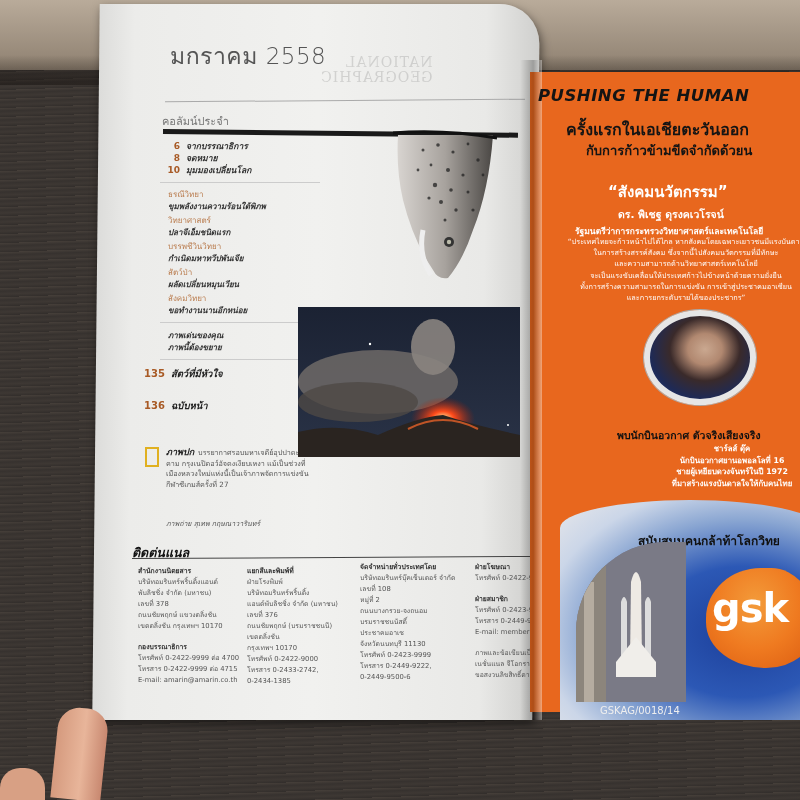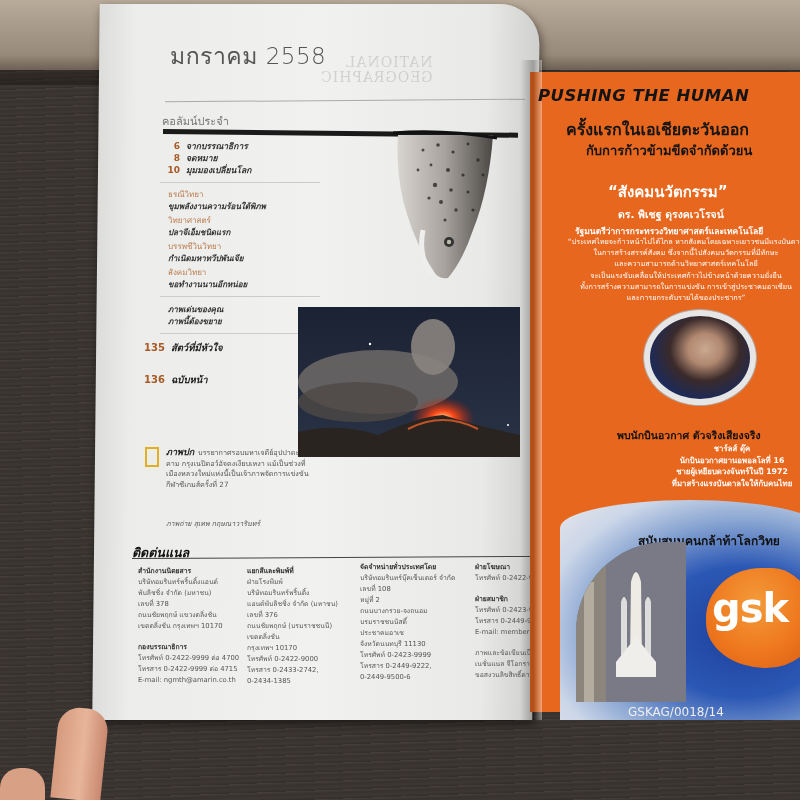--- a/index.html
+++ b/index.html
@@ -68,21 +68,21 @@
   .ad-role { position: absolute; left: 575px; top: 224px; font-size: 8.5px; font-weight: bold; color: #fff; white-space: nowrap; }
   .ad-quote { position: absolute; left: 566px; top: 236px; width: 240px; font-size: 7.3px; line-height: 11.2px; color: #fff; text-align: center; white-space: nowrap; }
   .portrait { position: absolute; left: 644px; top: 310px; width: 112px; height: 95px; border-radius: 50%; border: 6px solid #e6e6e6; background: radial-gradient(ellipse at 55% 40%, #caa890 0%, #b18870 22%, #3a2a2a 45%, #1f2a55 70%, #203c8a 100%); box-shadow: 0 0 0 1px #aaa; }
   .ad-astronaut-title { position: absolute; left: 617px; top: 427px; font-size: 10.5px; font-weight: bold; color: #111; white-space: nowrap; }
   .ad-astronaut-info { position: absolute; left: 652px; top: 443px; width: 160px; font-size: 7.8px; line-height: 11.5px; font-weight: bold; color: #fff; text-align: center; }
   .earth { position: absolute; left: 560px; top: 500px; width: 260px; height: 220px; background: radial-gradient(ellipse at 70% 60%, #1c3f9a 0%, #2c58b5 35%, #8aa6d2 60%, #cbd6e8 78%, #e8e8ea 100%); border-radius: 50% 50% 0 0 / 28px 28px 0 0; }
   .ad-support { position: absolute; left: 638px; top: 531px; font-size: 12px; font-weight: bold; color: #111; white-space: nowrap; }
   .shuttle-panel { position: absolute; left: 576px; top: 542px; width: 110px; height: 160px; border-radius: 90px 0 0 0; background: linear-gradient(180deg, #6c7490 0%, #9d9aa0 40%, #6a6560 100%); overflow: hidden; }
   .gsk-logo { position: absolute; left: 706px; top: 568px; width: 110px; height: 100px; background: radial-gradient(ellipse at 45% 35%, #f39b3a 0%, #ef7a20 50%, #d95a10 100%); border-radius: 55% 45% 50% 60% / 55% 60% 45% 50%; }
   .gsk-text { position: absolute; left: 712px; top: 585px; font-size: 40px; font-weight: bold; color: #fff; font-family: "DejaVu Sans", sans-serif; letter-spacing: -1px; }
-  .ad-code { position: absolute; left: 628px; top: 705px; font-size: 12px; color: #eee; white-space: nowrap; }
+  .ad-code { position: absolute; left: 600px; top: 705px; font-size: 10px; color: #eee; white-space: nowrap; }
 
   .spine-shadow { position: absolute; left: 520px; top: 60px; width: 22px; height: 660px; background: linear-gradient(90deg, rgba(0,0,0,0) 0%, rgba(0,0,0,0.25) 60%, rgba(255,255,255,0.4) 100%); }
   .thumb { position: absolute; left: 55px; top: 708px; width: 50px; height: 92px; background: linear-gradient(90deg, #d59a7e 0%, #e8b59a 55%, #c88870 100%); border-radius: 22px 22px 0 0; transform: rotate(6deg); }
   .finger { position: absolute; left: 0; top: 768px; width: 45px; height: 40px; background: #d8a084; border-radius: 20px 20px 0 0; }
 </style>
 </head>
 <body>
 
 <div class="wall"></div>
 <div class="wall-shade"></div>
@@ -118,20 +118,24 @@
     <div class="toc-cat">ธรณีวิทยา</div>
     <div class="toc-sub-title" style="width:110px">ขุมพลังงานความร้อนใต้พิภพ</div>
   </div>
   <div class="toc-sub">
     <div class="toc-cat">วิทยาศาสตร์</div>
     <div class="toc-sub-title">ปลาจีเอ็มชนิดแรก</div>
   </div>
   <div class="toc-sub">
     <div class="toc-cat">บรรพชีวินวิทยา</div>
     <div class="toc-sub-title">กำเนิดมหาทวีปพันเจีย</div>
+  </div>
+  <div class="toc-sub">
+    <div class="toc-cat">สัตว์ป่า</div>
+    <div class="toc-sub-title">ผลัดเปลี่ยนหมุนเวียน</div>
   </div>
   <div class="toc-sub">
     <div class="toc-cat">สังคมวิทยา</div>
     <div class="toc-sub-title">ขอทำงานนานอีกหน่อย</div>
   </div>
   <div class="toc-sep"></div>
 
   <div class="toc-sub" style="margin-top:1px">
     <div class="toc-sub-title">ภาพเด่นของคุณ</div>
     <div class="toc-sub-title">ภาพนี้ต้องขยาย</div>
@@ -219,21 +223,21 @@
   <div class="h">สำนักงานนิตยสาร</div>
   <div>บริษัทอมรินทร์พริ้นติ้งแอนด์</div>
   <div>พับลิชชิ่ง จำกัด (มหาชน)</div>
   <div>เลขที่ 378</div>
   <div>ถนนชัยพฤกษ์ แขวงตลิ่งชัน</div>
   <div>เขตตลิ่งชัน กรุงเทพฯ 10170</div>
   <div class="gap"></div>
   <div class="h">กองบรรณาธิการ</div>
   <div>โทรศัพท์ 0-2422-9999 ต่อ 4700</div>
   <div>โทรสาร 0-2422-9999 ต่อ 4715</div>
-  <div>E-mail: ngmth@amarin.co.th</div>
+  <div>E-mail: amarin@amarin.co.th</div>
 </div>
 
 <div class="col" style="left:247px; top:566px;">
   <div class="h">แยกสีและพิมพ์ที่</div>
   <div>ฝ่ายโรงพิมพ์</div>
   <div>บริษัทอมรินทร์พริ้นติ้ง</div>
   <div>แอนด์พับลิชชิ่ง จำกัด (มหาชน)</div>
   <div>เลขที่ 376</div>
   <div>ถนนชัยพฤกษ์ (บรมราชชนนี)</div>
   <div>เขตตลิ่งชัน</div>

